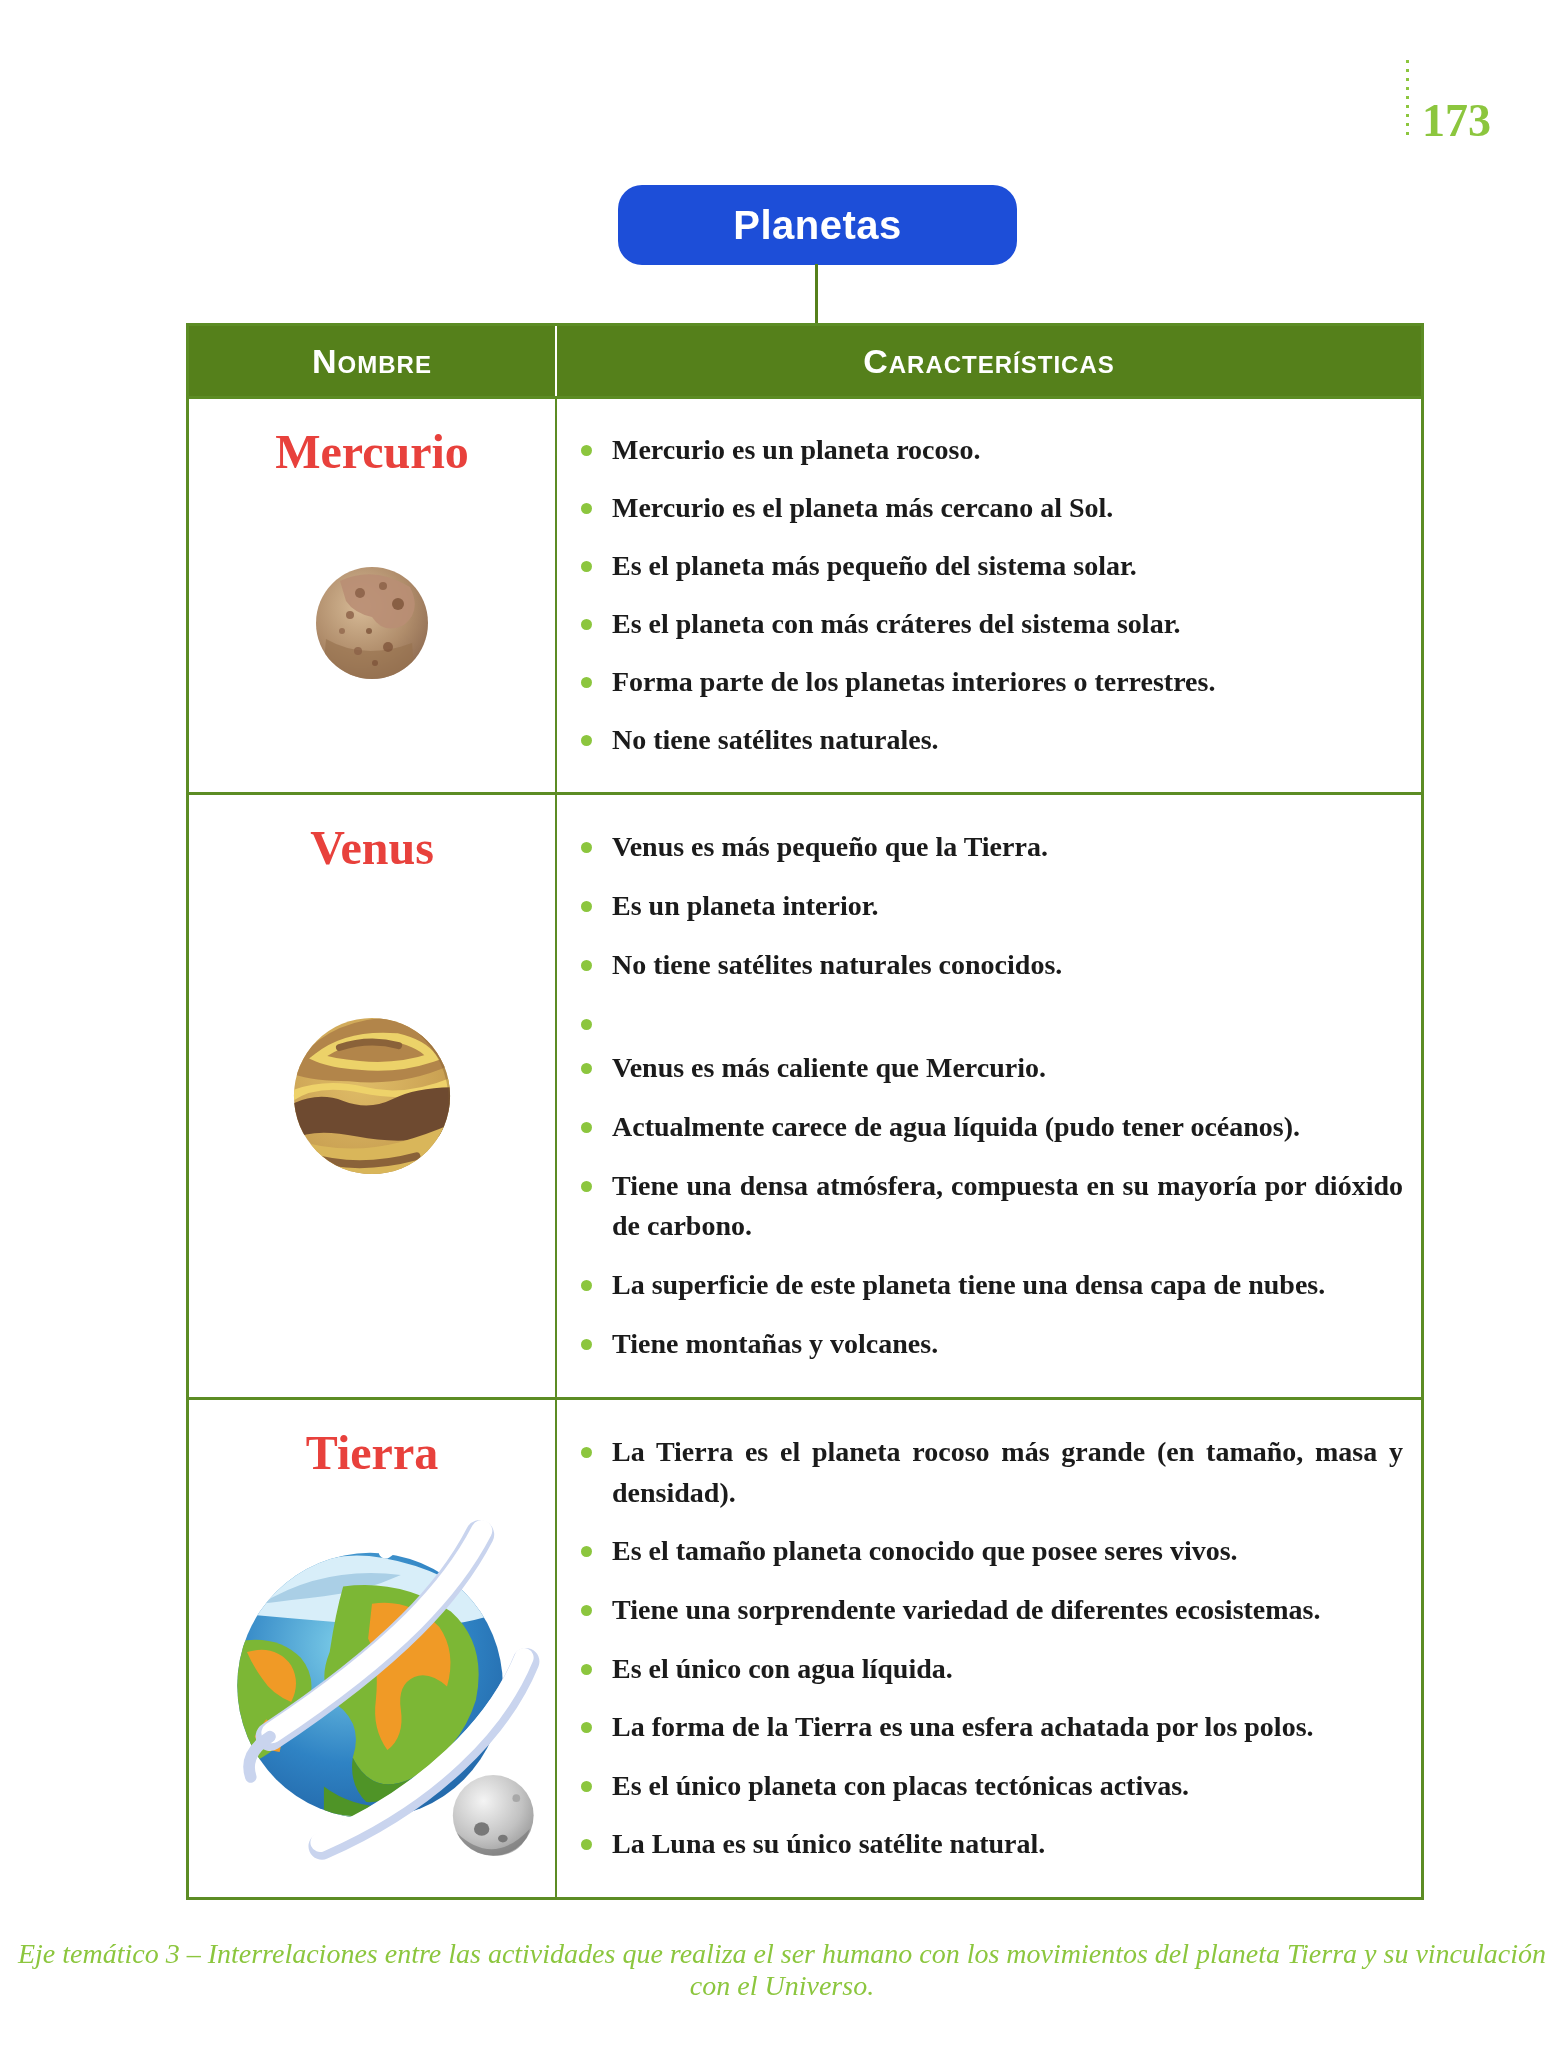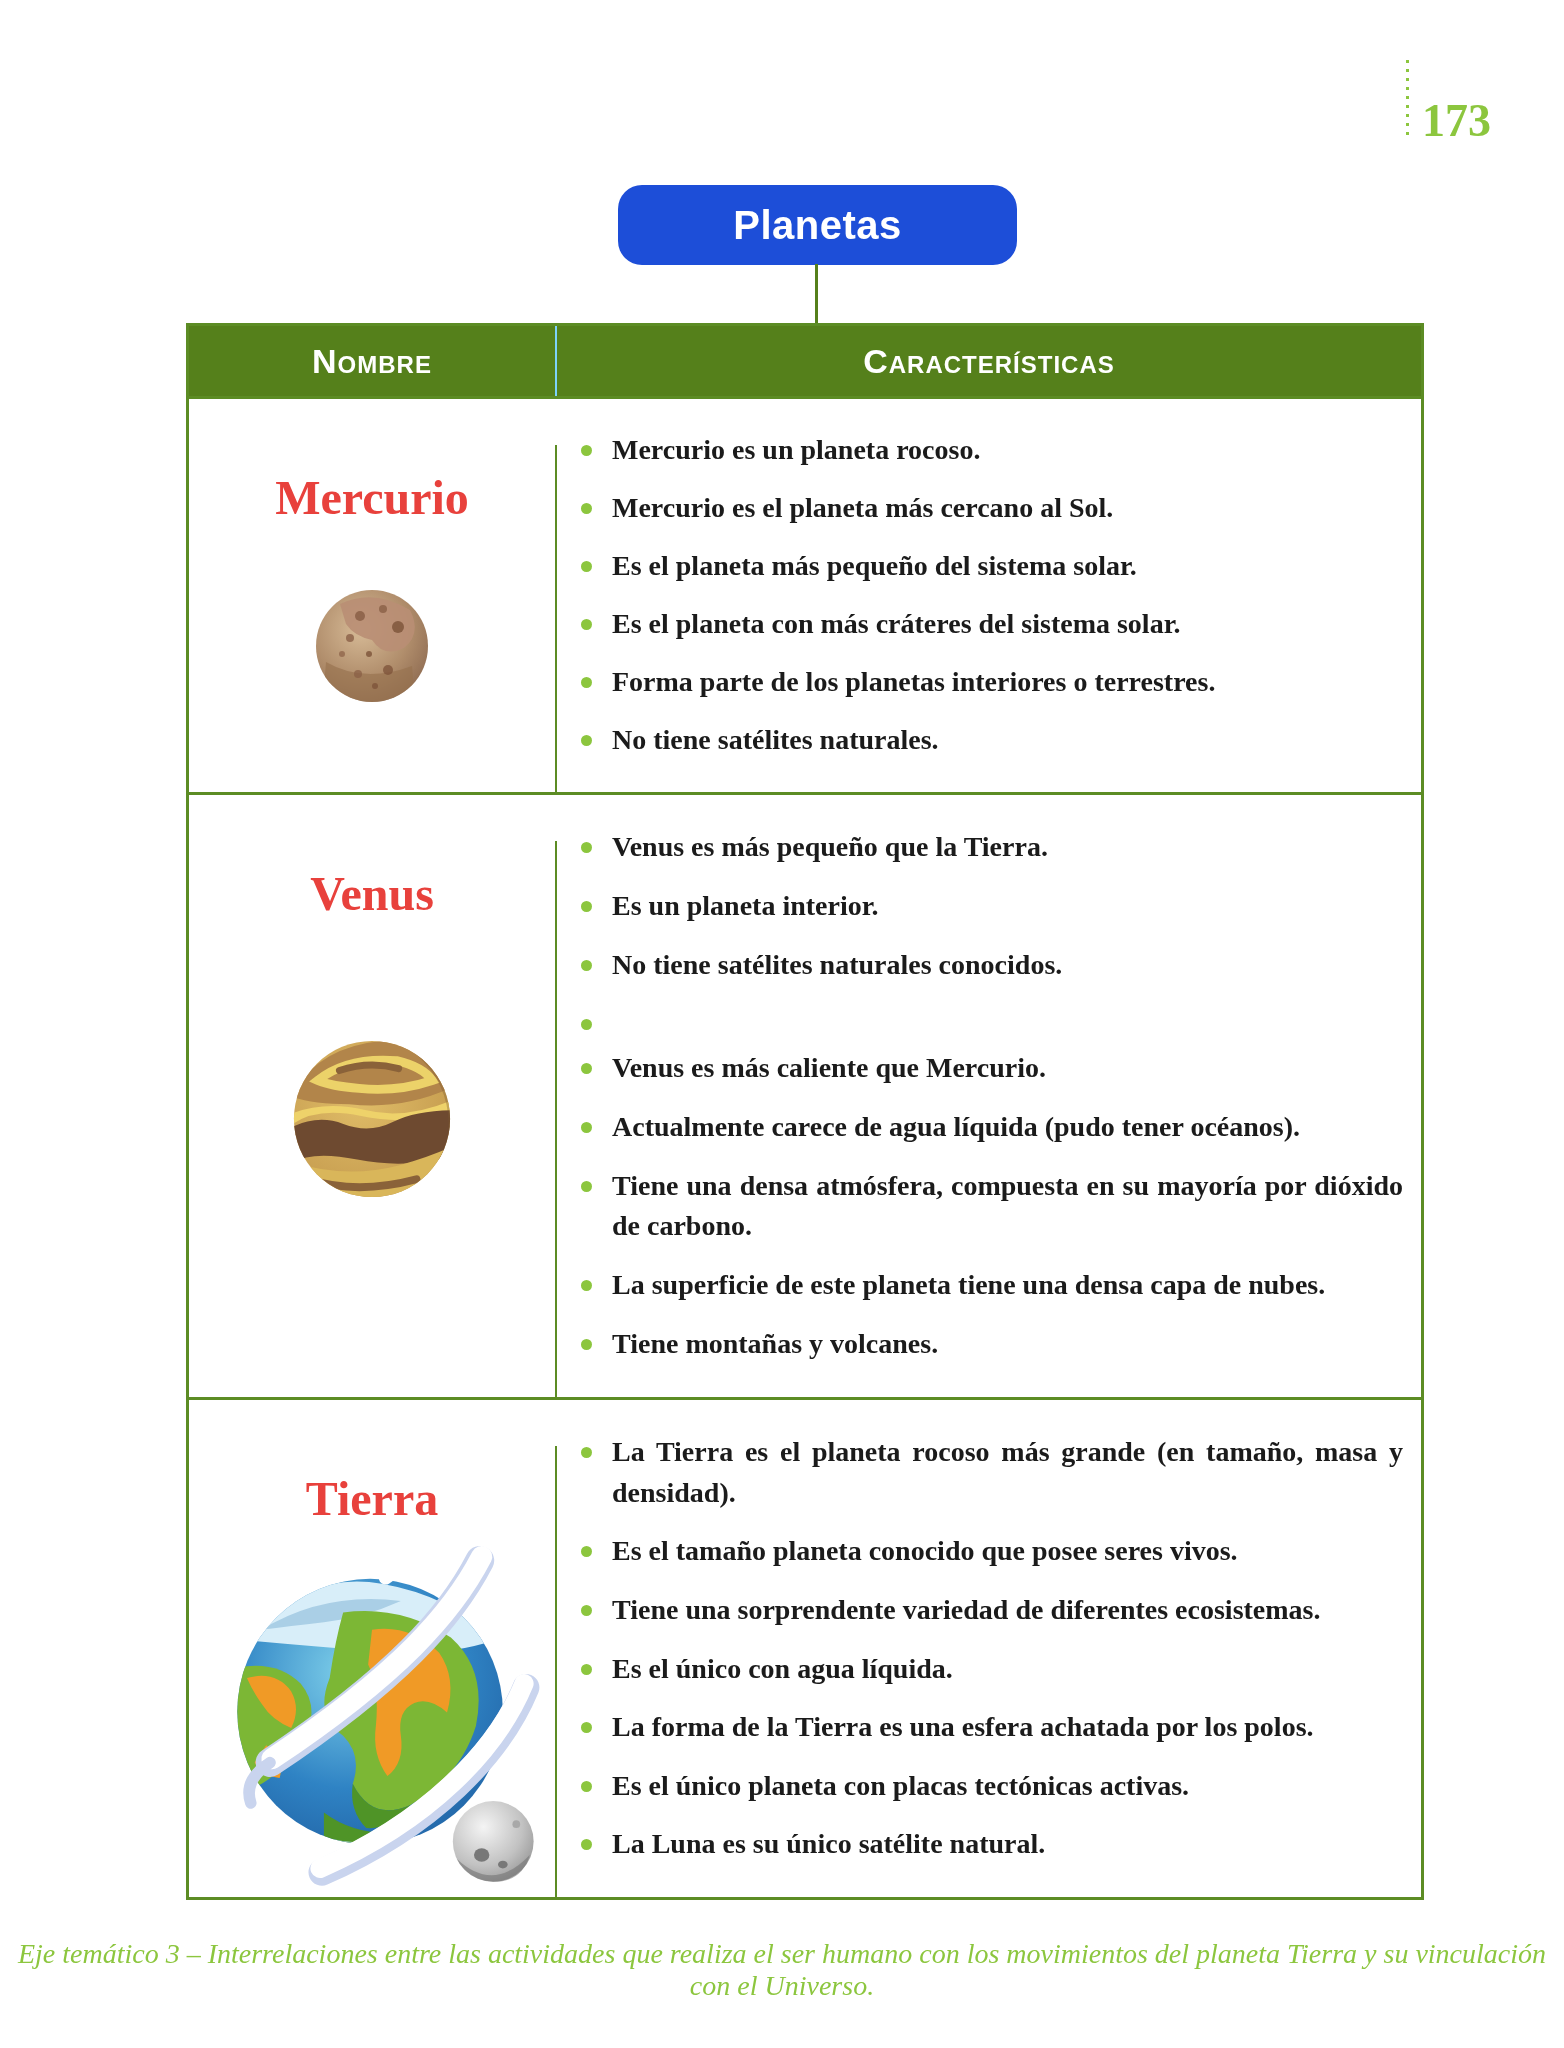--- a/index.html
+++ b/index.html
@@ -40,32 +40,32 @@
     border:3px solid #5c8c24;box-sizing:border-box;background:#ffffff;
   }
   .thead{
     display:grid;grid-template-columns:368px 1fr;background:#55801b;height:70px;
   }
   .th{
     display:flex;align-items:center;justify-content:center;
     color:#ffffff;font-family:"Liberation Sans", sans-serif;
     font-weight:700;font-size:34px;font-variant:small-caps;letter-spacing:1px;
   }
-  .th-name{border-right:2px solid #7dd3fc;}
+  .th-name{border-right:2px solid #ffffff;}
   .trow{
     display:grid;grid-template-columns:368px 1fr;border-top:3px solid #5c8c24;
   }
   .row-mercurio{height:393px;}
   .row-venus{height:602px;}
   .row-tierra{height:497px;}
 
   .name-cell{
     border-right:2px solid #5c8c24;
     display:flex;flex-direction:column;align-items:center;
-    padding-top:28px;box-sizing:border-box;overflow:hidden;margin-top:46px;
+    padding-top:28px;box-sizing:border-box;overflow:hidden;
   }
   .planet-name{
     color:#e8413c;font-weight:700;font-size:48px;line-height:1.05;
     font-family:"Liberation Serif", serif;
   }
   .planet-art{flex:1;display:flex;align-items:center;justify-content:center;width:100%;}
   .row-mercurio .planet-art{padding-bottom:24px;}
   .row-venus .planet-art{padding-bottom:78px;}
 
   .char-cell{

